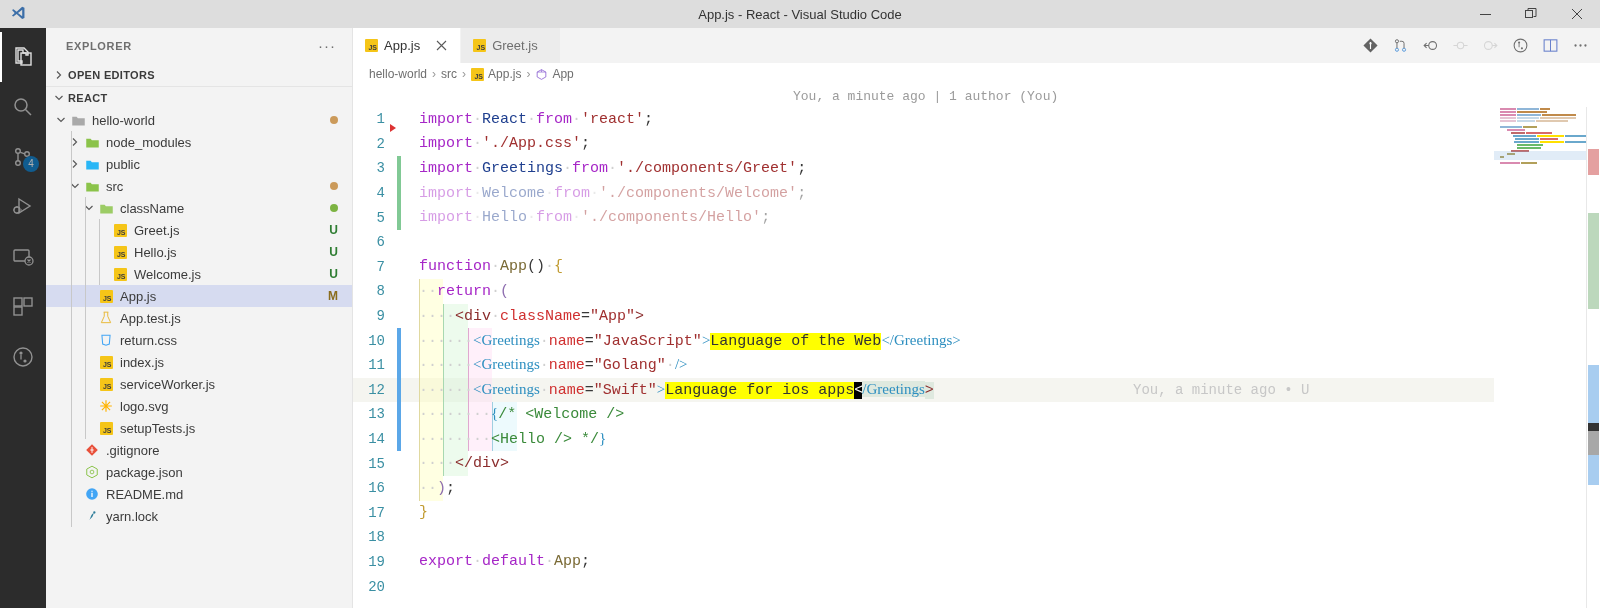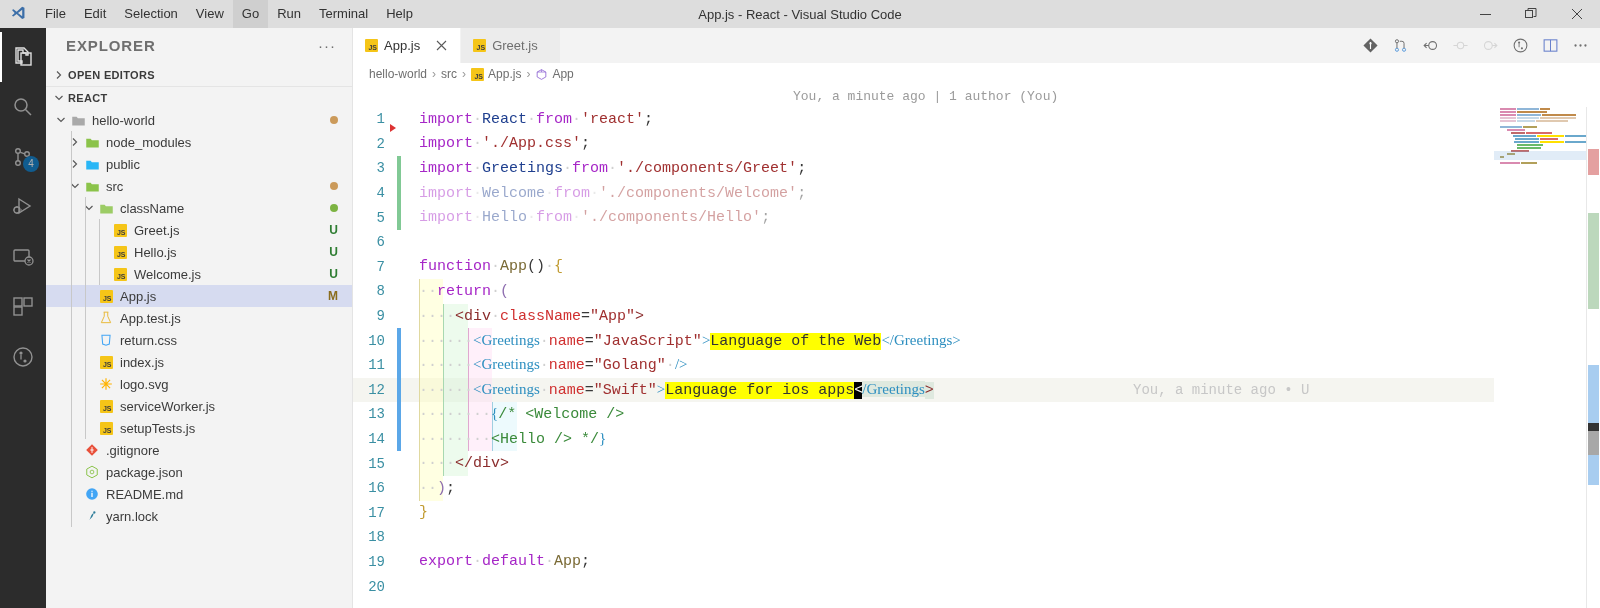--- a/index.html
+++ b/index.html
@@ -58,21 +58,21 @@
 
   
   .sidebar {
     width: 307px; flex: 0 0 307px; background: #f3f3f3;
     display: flex; flex-direction: column; border-right: 1px solid #e4e4e4;
   }
   .sidebar-header {
     height: 35px; flex: 0 0 35px; display: flex; align-items: center;
     padding: 0 10px 0 20px; justify-content: space-between;
   }
-  .sidebar-title { font-size: 15px; letter-spacing: .06em; color: #6f6f6f; font-weight: 700; }
+  .sidebar-title { font-size: 11px; letter-spacing: .06em; color: #6f6f6f; font-weight: 700; }
   .sidebar-actions { color: #6f6f6f; font-size: 15px; letter-spacing: 1px; padding: 0 6px; }
   .tree { flex: 1 1 auto; overflow: hidden; font-size: 13px; color: #3b3b3b; }
   .tree-section {
     height: 23px; display: flex; align-items: center; gap: 4px;
     padding-left: 8px; font-size: 11px; font-weight: 700; color: #3b3b3b;
     letter-spacing: .03em;
   }
   .row {
     height: 22px; display: flex; align-items: center; position: relative;
     font-size: 13px; color: #3b3b3b; white-space: nowrap;
@@ -195,30 +195,20 @@
 
 <div class="app">
 
   <div class="titlebar">
     <div class="vscode-logo">
       <svg width="18" height="18" viewBox="0 0 24 24">
         <path d="M17.5 2.2 10.2 9l-4.3-3.3-1.9.9 3.6 3.9L3.9 14.4l1.9.9L10.2 12l7.3 6.8 3.1-1.5V3.7L17.5 2.2z
                  M17.6 6.3v8.8L12 10.7l5.6-4.4z" fill="#3b6ea8"></path>
       </svg>
     </div>
-    <div class="menubar" id="menubar">
-        <div class="menu-item">File</div>
-        <div class="menu-item">Edit</div>
-        <div class="menu-item">Selection</div>
-        <div class="menu-item">View</div>
-        <div class="menu-item active">Go</div>
-        <div class="menu-item">Run</div>
-        <div class="menu-item">Terminal</div>
-        <div class="menu-item">Help</div>
-      </div>
     <div class="title-center">App.js - React - Visual Studio Code</div>
     <div class="win-controls">
       <div class="win-btn">
         <svg width="11" height="11" viewBox="0 0 11 11">
             <rect x="0" y="5" width="11" height="1" fill="#444"></rect>
           </svg>
       </div>
       <div class="win-btn">
         <svg width="12" height="12" viewBox="0 0 12 12">
           <rect x="0.5" y="2.5" width="7" height="7" fill="none" stroke="#444"></rect>
@@ -480,36 +470,36 @@
               <span class="ficon">
                 <span class="js-badge">JS</span>
               </span>
               <span class="label">index.js</span>
             </div>
             <div class="row" style="padding-left: 36px;">
               <div class="indent-guide" style="left: 25px;"></div>
               <div class="indent-guide" style="left: 39px;"></div>
               <span class="twisty"></span>
               <span class="ficon">
+                <span class="js-badge">JS</span>
+              </span>
+              <span class="label">serviceWorker.js</span>
+            </div>
+            <div class="row" style="padding-left: 36px;">
+              <div class="indent-guide" style="left: 25px;"></div>
+              <div class="indent-guide" style="left: 39px;"></div>
+              <span class="twisty"></span>
+              <span class="ficon">
                 <span style="display: inline-flex; align-items: center; justify-content: center;">
                   <svg width="14" height="14" viewBox="0 0 24 24">
                     <path d="M12 2v20M2 12h20M5 5l14 14M19 5L5 19" stroke="#ffb300" stroke-width="2"></path>
                   </svg>
                 </span>
               </span>
               <span class="label">logo.svg</span>
-            </div>
-            <div class="row" style="padding-left: 36px;">
-              <div class="indent-guide" style="left: 25px;"></div>
-              <div class="indent-guide" style="left: 39px;"></div>
-              <span class="twisty"></span>
-              <span class="ficon">
-                <span class="js-badge">JS</span>
-              </span>
-              <span class="label">serviceWorker.js</span>
             </div>
             <div class="row" style="padding-left: 36px;">
               <div class="indent-guide" style="left: 25px;"></div>
               <div class="indent-guide" style="left: 39px;"></div>
               <span class="twisty"></span>
               <span class="ficon">
                 <span class="js-badge">JS</span>
               </span>
               <span class="label">setupTests.js</span>
             </div>

